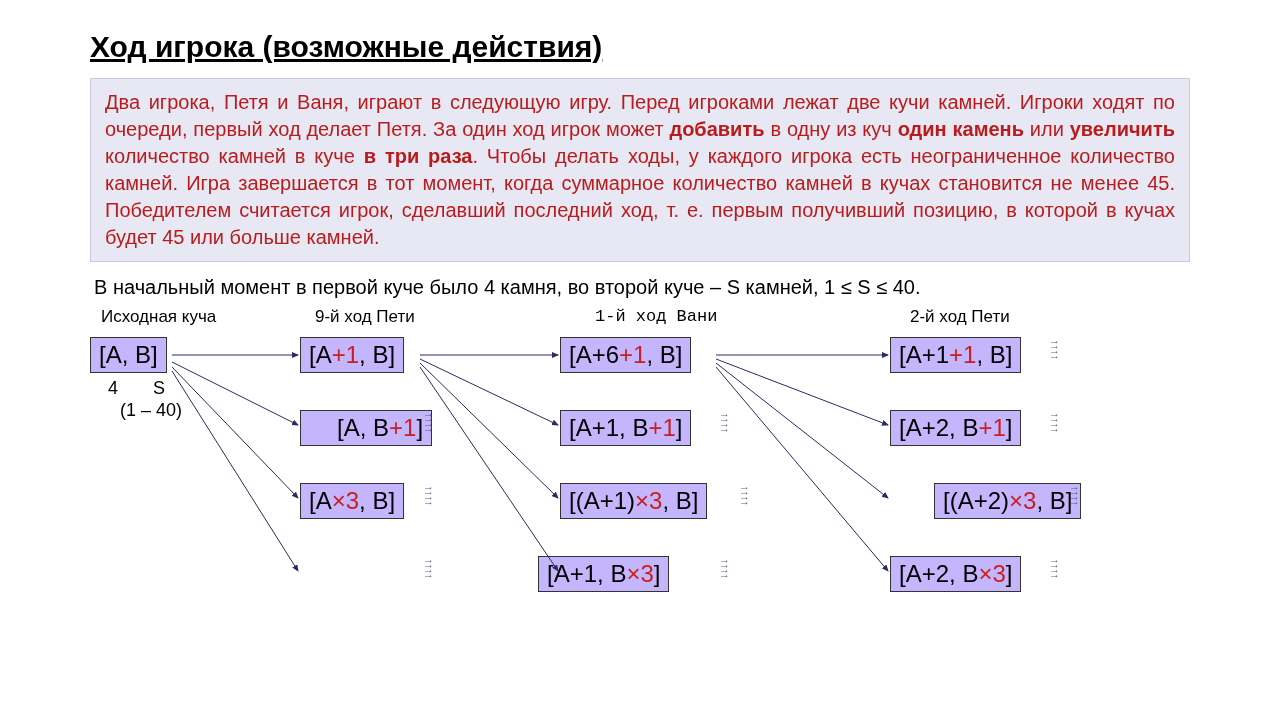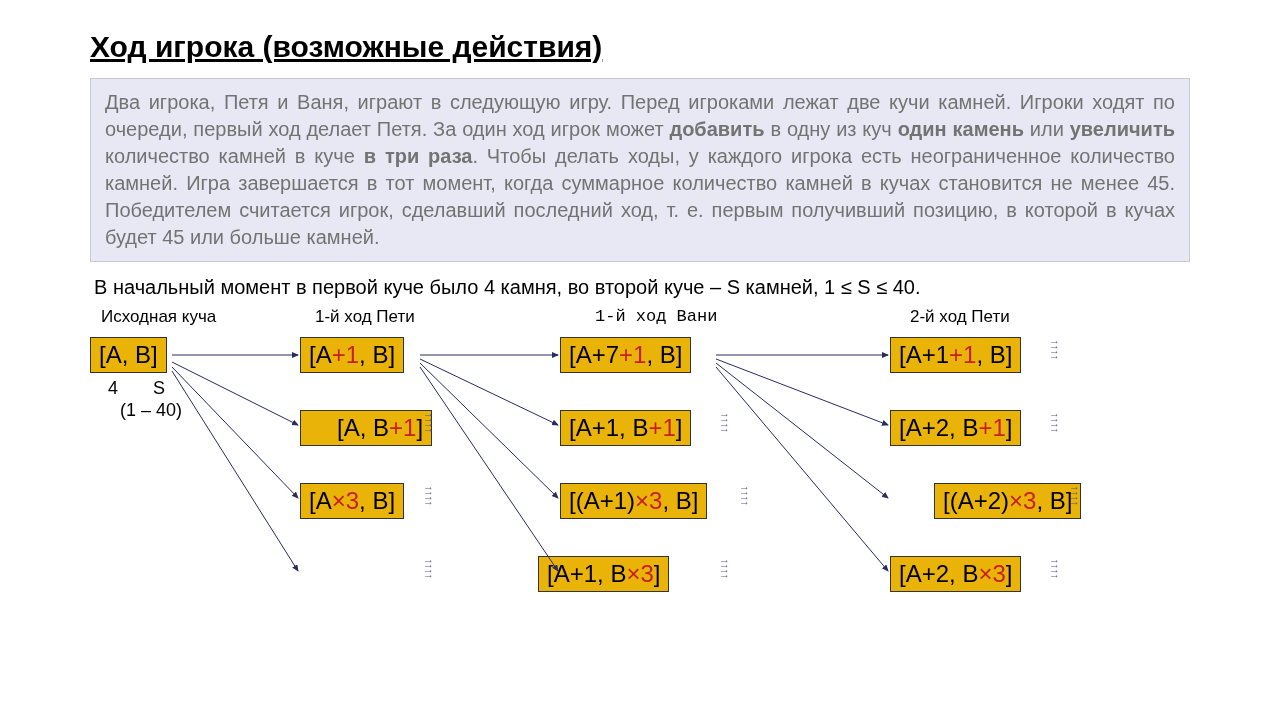--- a/index.html
+++ b/index.html
@@ -21,21 +21,21 @@
     text-decoration: underline;
     margin: 0 0 14px 0;
     color: #000;
   }
   .panel {
     background: #e8e8f4;
     border: 1px solid #c8c8da;
     padding: 10px 14px 10px 14px;
     font-size: 20px;
     line-height: 1.35;
-    color: #737373;
+    color: #b91c1c;
     text-align: justify;
   }
   .panel b { font-weight: bold; }
   .note {
     font-size: 20px;
     margin: 14px 4px 8px 4px;
     color: #000;
   }
   
   .diagram {
@@ -45,21 +45,21 @@
     margin-top: 4px;
   }
   .colhead {
     position: absolute;
     font-size: 17px;
     color: #000;
     top: 0;
   }
   .box {
     position: absolute;
-    background: #eab308;
+    background: #c4b5fd;
     border: 1px solid #333;
     font-size: 24px;
     padding: 3px 8px 3px 8px;
     white-space: nowrap;
     color: #000;
     font-family: Arial, sans-serif;
   }
   .box .op { color: #c62020; }
   .sub {
     position: absolute;
@@ -91,33 +91,33 @@
 
   <div class="panel">
     <span>Два игрока, Петя и Ваня, играют в следующую игру. Перед игроками лежат две кучи камней. Игроки ходят по очереди, первый ход делает Петя. За один ход игрок может </span><b>добавить</b><span> в одну из куч </span><b>один камень</b><span> или </span><b>увеличить</b><span> количество камней в куче </span><b>в три раза</b><span>. Чтобы делать ходы, у каждого игрока есть неограниченное количество камней. Игра завершается в тот момент, когда суммарное количество камней в кучах становится не менее 45. Победителем считается игрок, сделавший последний ход, т. е. первым получивший позицию, в которой в кучах будет 45 или больше камней.</span>
   </div>
 
   <div class="note">В начальный момент в первой куче было 4 камня, во второй куче – S камней, 1 ≤ S ≤ 40.</div>
 
   <div class="diagram">
 
     <div class="colhead" style="left:11px;">Исходная  куча</div>
-    <div class="colhead" style="left:225px;">1-й  ход  Пети</div>
+    <div class="colhead" style="left:225px;">9-й  ход  Пети</div>
     <div class="colhead" style="left:505px;font-family:Liberation Mono, monospace;">1-й  ход  Вани</div>
     <div class="colhead" style="left:820px;">2-й  ход  Пети</div>
 
     <div class="box" style="left:0px; top:30px;">[A, B]</div>
     <div class="sub" style="left:18px; top:70px; white-space:pre;">4       S</div>
     <div class="sub" style="left:30px; top:92px;">(1 – 40)</div>
 
     <div class="box" style="left:210px; top:30px;"><span>[A</span><span class="op">+1</span><span>, B]</span></div>
     <div class="box" style="left:210px; top:103px;padding-left:36px;"><span>[A, B</span><span class="op">+1</span><span>]</span></div>
     <div class="box" style="left:210px; top:176px;"><span>[A</span><span class="op">×3</span><span>, B]</span></div>
 
-    <div class="box" style="left:470px; top:30px;"><span>[A+7</span><span class="op">+1</span><span>, B]</span></div>
+    <div class="box" style="left:470px; top:30px;"><span>[A+6</span><span class="op">+1</span><span>, B]</span></div>
     <div class="box" style="left:470px; top:103px;"><span>[A+1, B</span><span class="op">+1</span><span>]</span></div>
     <div class="box" style="left:470px; top:176px;"><span>[(A+1)</span><span class="op">×3</span><span>, B]</span></div>
     <div class="box" style="left:448px; top:249px;"><span>[A+1, B</span><span class="op">×3</span><span>]</span></div>
 
     <div class="box" style="left:800px; top:30px;"><span>[A+1</span><span class="op">+1</span><span>, B]</span></div>
     <div class="box" style="left:800px; top:103px;"><span>[A+2, B</span><span class="op">+1</span><span>]</span></div>
     <div class="box" style="left:800px; top:176px;margin-left:44px;"><span>[(A+2)</span><span class="op">×3</span><span>, B]</span></div>
     <div class="box" style="left:800px; top:249px;"><span>[A+2, B</span><span class="op">×3</span><span>]</span></div>
 
     <div class="tips" style="left:333px; top:104px;">→<br>→<br>→<br>→</div>

